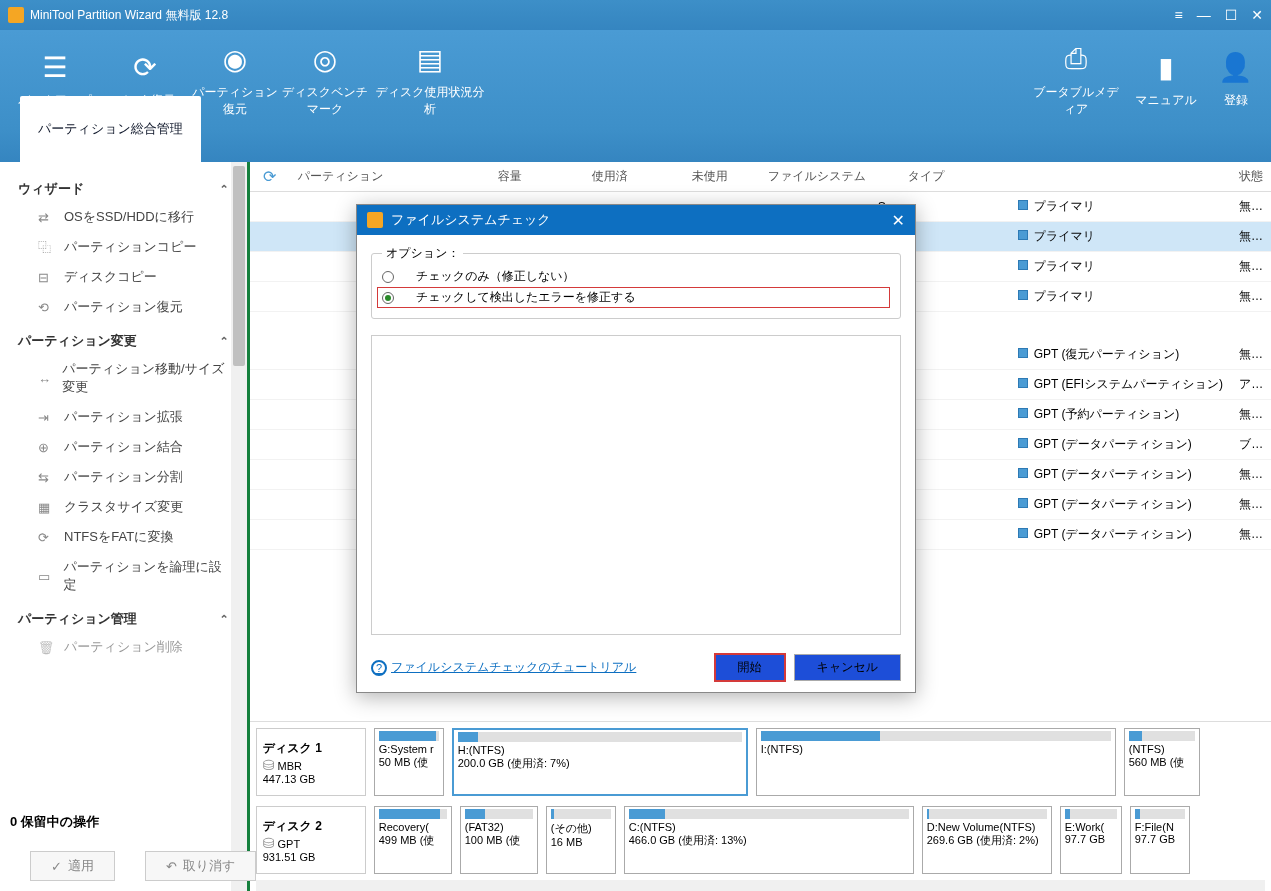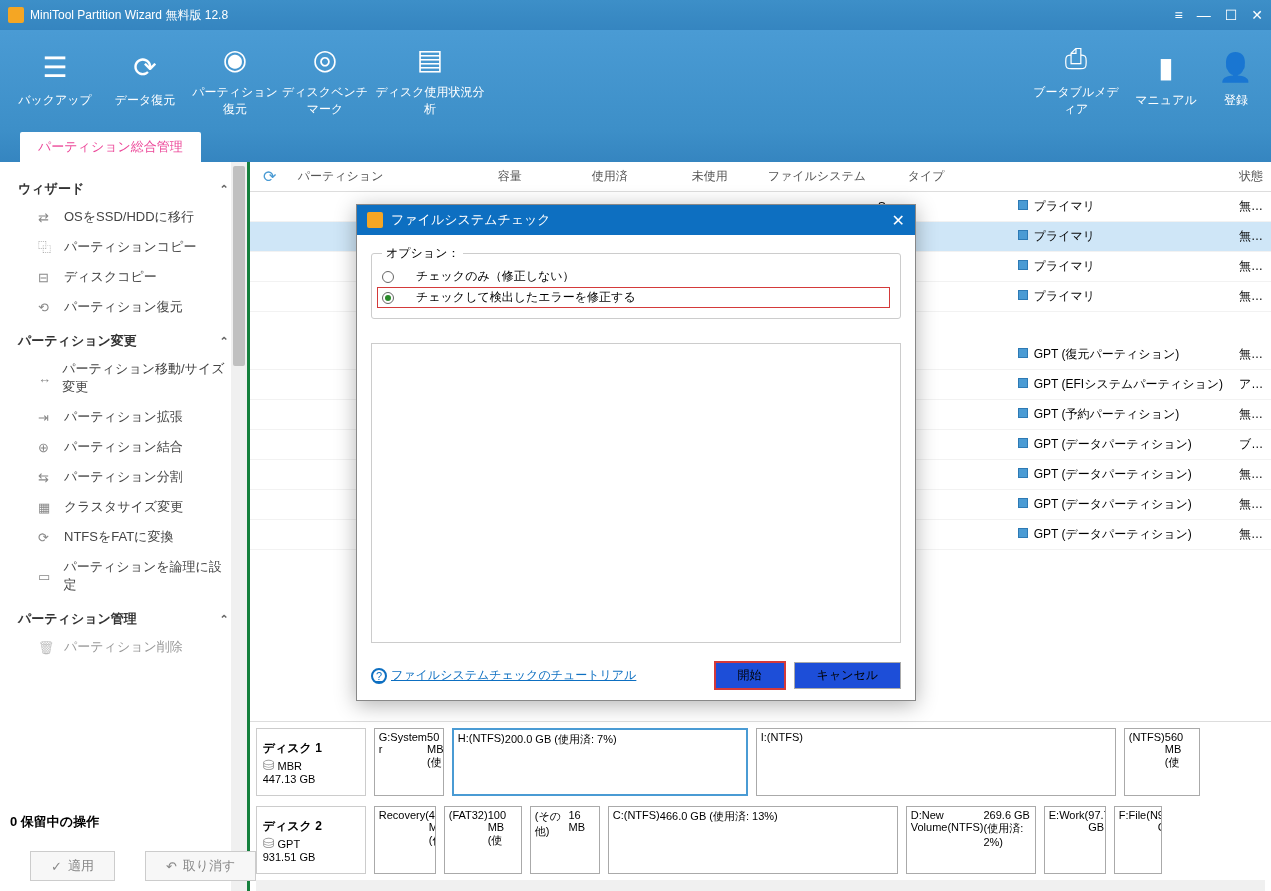--- a/index.html
+++ b/index.html
@@ -6,21 +6,21 @@
 body { width: 1271px; height: 891px; background: #fff; overflow: hidden; position: relative; }
 .titlebar { height: 30px; background: linear-gradient(to bottom, #3d8fc8, #3585c0); display: flex; align-items: center; padding: 0 8px; color: #fff; font-size: 12px; }
 .titlebar .logo { width: 16px; height: 16px; background: #f5a623; border-radius: 2px; margin-right: 6px; display:inline-block;}
 .titlebar .win-controls { margin-left: auto; display: flex; gap: 14px; font-size: 14px; }
 .titlebar .win-controls span { cursor: pointer; }
 .toolbar-top { height: 100px; background: linear-gradient(to bottom, #4a9bd4, #3d8fc8); display: flex; align-items: center; padding: 0 10px; color: #fff; }
 .tool-btn { display: flex; flex-direction: column; align-items: center; justify-content: center; width: 90px; height: 90px; cursor: pointer; font-size: 12px; text-align: center; }
 .tool-btn .icon { font-size: 28px; margin-bottom: 8px; }
 .tool-spacer { flex: 1; }
 .tabs { height: 32px; background: linear-gradient(to bottom,#3d8fc8,#3585c0); display: flex; align-items: flex-end; padding-left: 20px; }
-.tab { background: #fff; color: #ec4899; padding: 6px 18px; font-size: 13px; border-radius: 2px 2px 0 0; }
+.tab { background: #fff; color: #0f172a; padding: 24px 18px; font-size: 13px; border-radius: 2px 2px 0 0; }
 .main { display: flex; height: 729px; }
 .sidebar { width: 300px; border-right: 3px solid #15803d; overflow-y: auto; padding: 8px 4px; font-size: 13px; color: #333; position:relative;}
 .sidebar-scrollbar{position:absolute;right:0;top:0;width:16px;height:100%;background:#f0f0f0;}
 .sidebar-thumb{position:absolute;right:2px;top:4px;width:12px;height:200px;background:#c0c0c0;border-radius:2px;}
 .side-group { padding: 10px 14px 4px 14px; font-weight: bold; display: flex; align-items: center; justify-content: space-between; }
 .side-group .chev { font-size: 11px; color: #666; }
 .side-item { padding: 6px 14px 6px 34px; display: flex; align-items: center; gap: 10px; cursor: pointer; color: #444;}
 .side-item .sicon { width: 16px; color: #888; font-size: 13px;}
 .pending { position: absolute; bottom: 60px; left: 10px; font-size: 13px; font-weight: bold; }
 .btn-row { position: absolute; bottom: 10px; left: 30px; display: flex; gap: 30px; }
@@ -32,32 +32,32 @@
 .c-part{width:170px;} .c-cap{width:100px;text-align:center;} .c-used{width:100px;text-align:center;} .c-free{width:100px;text-align:center;} .c-fs{width:140px;} .c-type{flex:1;} .c-stat{width:40px;}
 .list-body { flex: 1; overflow: hidden; font-size: 12px; }
 .list-row { height: 30px; display: flex; align-items: center; border-bottom: 1px solid #f2f2f2; }
 .list-row.sel { background: #cfe6f7; }
 .sq { width:10px;height:10px;background:#4a9bd4;display:inline-block;margin-right:6px;border:1px solid #2d7ab5;}
 .disk-map-area { height: 170px; border-top: 1px solid #ddd; padding: 6px; overflow-x:auto;}
 .disk-row { display: flex; gap: 8px; margin-bottom: 10px; height: 68px;}
 .disk-label { width: 110px; border: 1px solid #ccc; padding: 4px 6px; font-size: 11px; display:flex;flex-direction:column;justify-content:center;}
 .disk-label b{font-size:12px;}
 .disk-icon{font-size:14px;color:#888;}
-.part-block { border: 1px solid #aaa; padding: 2px 4px; font-size: 11px; display:flex;flex-direction:row;overflow:hidden;}
+.part-block { border: 1px solid #aaa; padding: 2px 4px; font-size: 11px; display:flex;flex-direction:column;overflow:hidden;}
 .part-block.selected { border: 2px solid #4a9bd4; }
 .part-block .bar { height: 10px; background:#e0e0e0;margin-bottom:2px;position:relative;}
 .part-block .bar .fill{height:100%;background:#4a9bd4;}
 .hscroll{height:16px;background:#f0f0f0;margin-top:-4px;}
 
 .dialog { position: absolute; left: 356px; top: 204px; width: 560px; background: #fff; border: 1px solid #888; box-shadow: 0 4px 20px rgba(0,0,0,0.3); }
 .dlg-title { height: 30px; background: #0d6fc1; color: #fff; display: flex; align-items: center; padding: 0 10px; font-size: 13px; }
 .dlg-title .logo { width: 16px; height: 16px; background: #f5a623; border-radius: 2px; margin-right: 8px; }
 .dlg-title .x { margin-left: auto; font-size: 16px; cursor: pointer; }
 .dlg-body { padding: 10px 14px; }
-.opt-group { border: 1px solid #ccc; border-radius: 3px; padding: 4px 10px 10px 10px; font-size: 12px; margin-bottom:24px;}
+.opt-group { border: 1px solid #ccc; border-radius: 3px; padding: 4px 10px 10px 10px; font-size: 12px; margin-bottom:16px;}
 .opt-group legend { padding: 0 4px; font-size: 12px; }
 .radio-row { display: flex; align-items: center; gap: 22px; padding: 2px 0; }
 .radio-row.highlight { border: 1px solid #d43a3a; padding: 1px 4px; margin-left: -5px; }
 .radio { width: 12px; height: 12px; border: 1px solid #666; border-radius: 50%; display: inline-flex; align-items: center; justify-content: center; }
 .radio.checked::after { content: ""; width: 6px; height: 6px; background: #2a8a2a; border-radius: 50%; }
 .output-area { border: 1px solid #ccc; height: 300px; margin-bottom: 10px; }
 .dlg-footer { display: flex; align-items: center; padding: 8px 0 0 0; }
 .help-link { color: #0d6fc1; text-decoration: underline; font-size: 12px; display:flex;align-items:center;gap:4px;}
 .help-q{width:16px;height:16px;border:2px solid #0d6fc1;border-radius:50%;color:#0d6fc1;font-size:11px;display:inline-flex;align-items:center;justify-content:center;text-decoration:none;}
 .dlg-btn { border: 1px solid #aaa; background: #1d4ed8; padding: 4px 22px; font-size: 12px; margin-left: 8px; cursor: pointer; }
@@ -303,21 +303,21 @@
               <span>(NTFS)</span>
               <span>560 MB (使</span>
             </div>
           </div>
           <div class="disk-row">
             <div class="disk-label">
               <b>ディスク 2</b>
               <span><span class="disk-icon">⛁</span> GPT</span>
               <span>931.51 GB</span>
             </div>
-            <div class="part-block" style="width:62px">
+            <div class="part-block" style="width:78px">
               <div class="bar">
                 <div class="fill" style="width:90%"></div>
               </div>
               <span>Recovery(</span>
               <span>499 MB (使</span>
             </div>
             <div class="part-block" style="width:78px">
               <div class="bar">
                 <div class="fill" style="width:30%"></div>
               </div>
@@ -345,21 +345,21 @@
               <span>D:New Volume(NTFS)</span>
               <span>269.6 GB (使用済: 2%)</span>
             </div>
             <div class="part-block" style="width:62px">
               <div class="bar">
                 <div class="fill" style="width:10%"></div>
               </div>
               <span>E:Work(</span>
               <span>97.7 GB</span>
             </div>
-            <div class="part-block" style="width:48px">
+            <div class="part-block" style="width:60px">
               <div class="bar">
                 <div class="fill" style="width:10%"></div>
               </div>
               <span>F:File(N</span>
               <span>97.7 GB</span>
             </div>
           </div>
         </div>
       <div class="hscroll"></div>
     </div>

